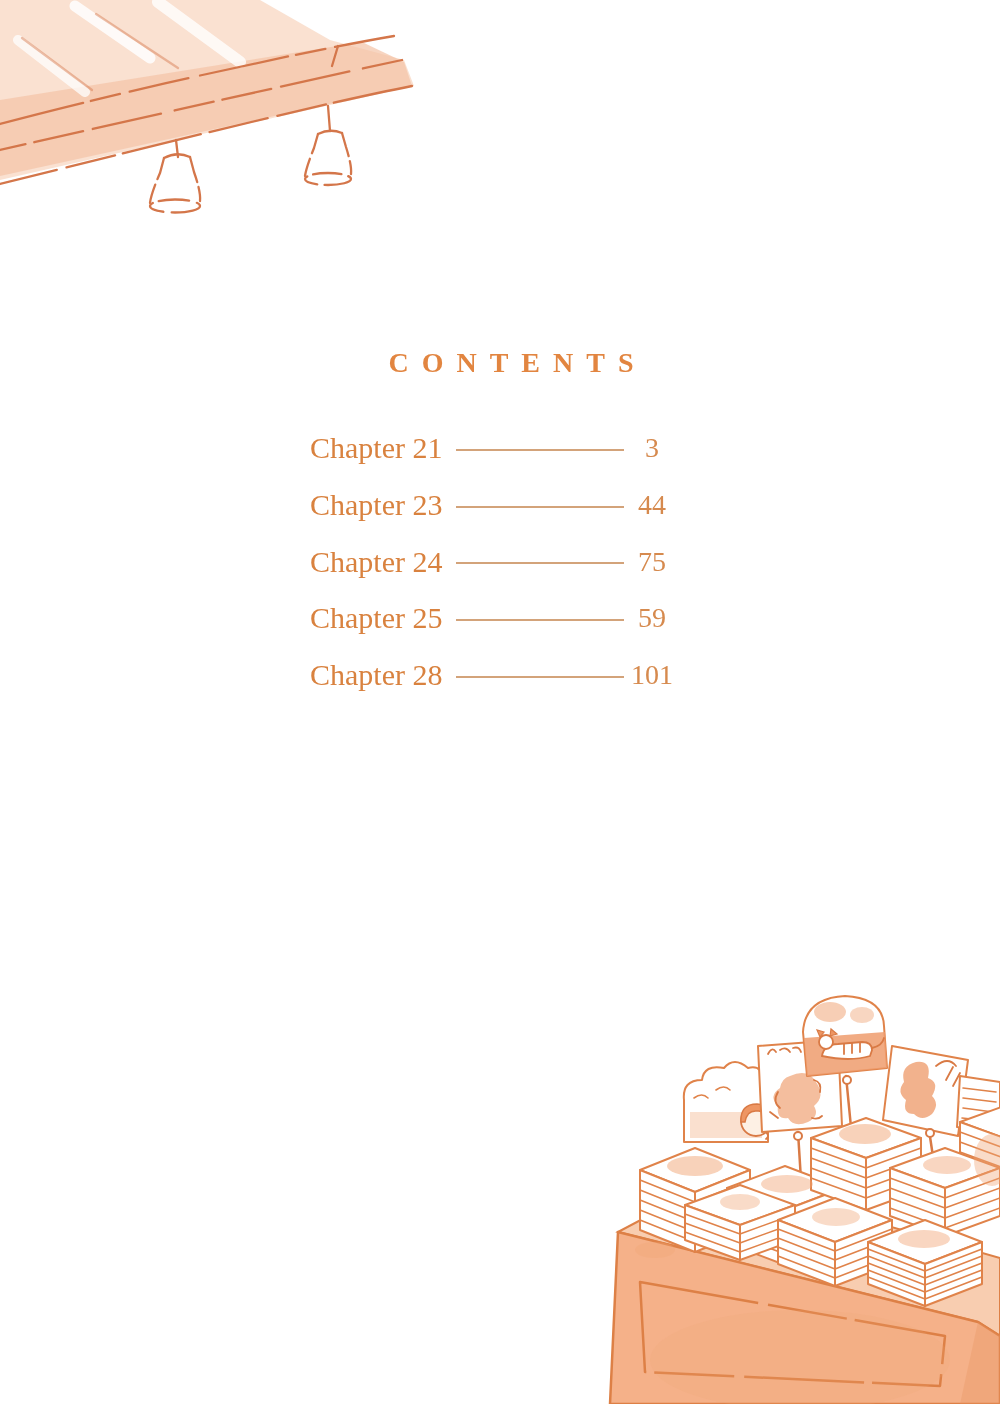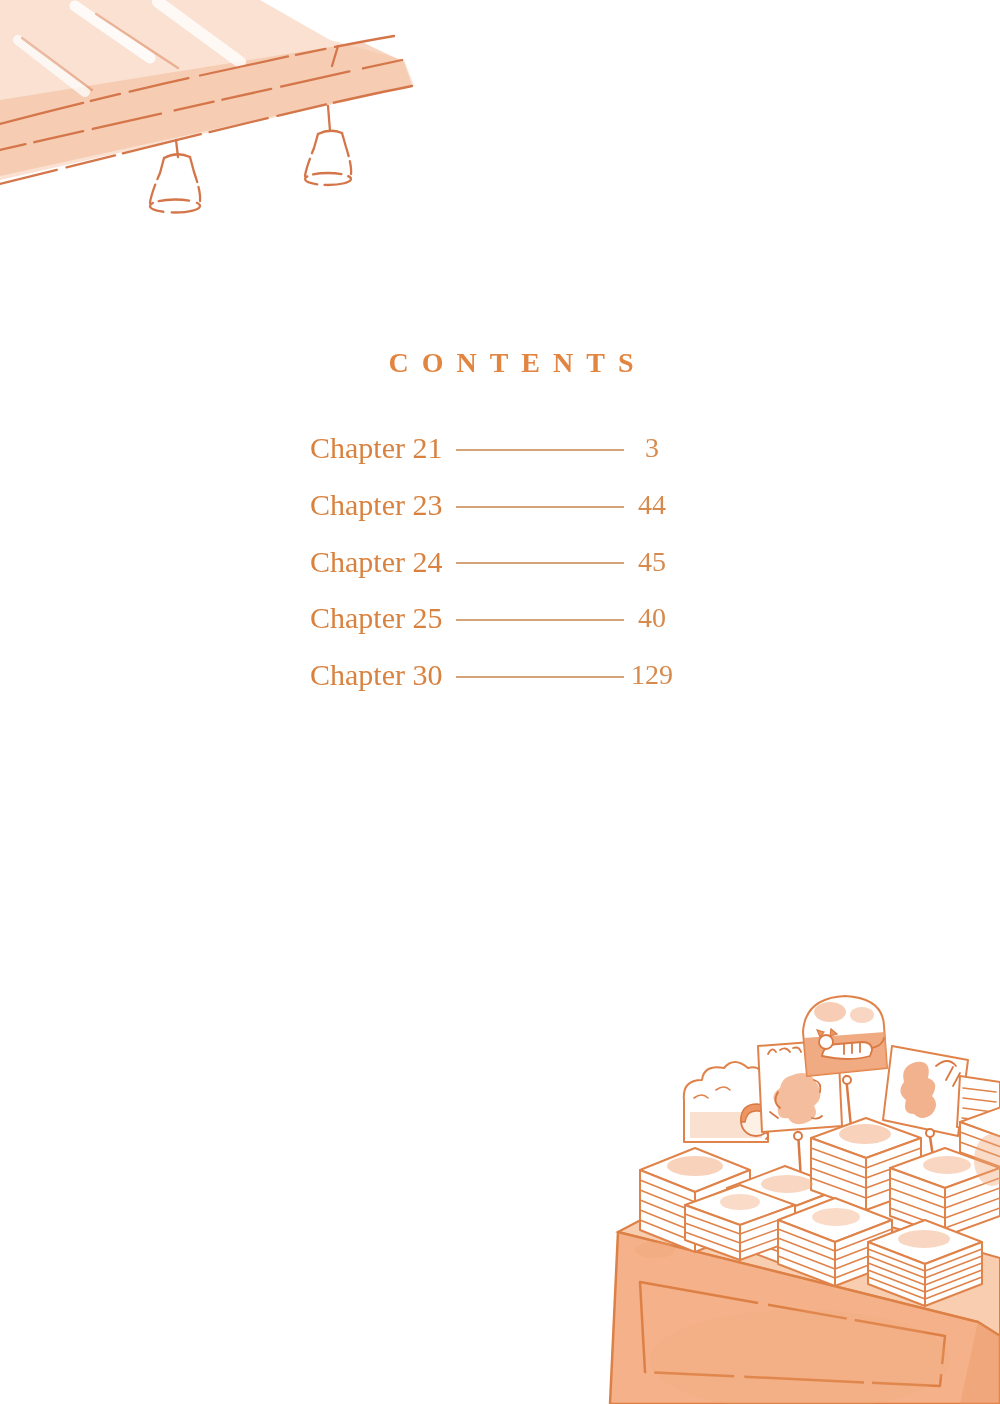--- a/index.html
+++ b/index.html
@@ -82,31 +82,31 @@
       <span class="toc-page">3</span>
     </div>
     <div class="toc-row">
       <span class="toc-label">Chapter 23</span>
       <span class="toc-line"></span>
       <span class="toc-page">44</span>
     </div>
     <div class="toc-row">
       <span class="toc-label">Chapter 24</span>
       <span class="toc-line"></span>
-      <span class="toc-page">45</span>
+      <span class="toc-page">75</span>
     </div>
     <div class="toc-row">
       <span class="toc-label">Chapter 25</span>
       <span class="toc-line"></span>
-      <span class="toc-page">40</span>
-    </div>
-    <div class="toc-row">
-      <span class="toc-label">Chapter 30</span>
-      <span class="toc-line"></span>
-      <span class="toc-page">129</span>
+      <span class="toc-page">59</span>
+    </div>
+    <div class="toc-row">
+      <span class="toc-label">Chapter 28</span>
+      <span class="toc-line"></span>
+      <span class="toc-page">101</span>
     </div>
   </div>
 
   <svg class="illu bottom-right" width="400" height="424" viewBox="0 0 400 424">
 
     <g>
       <path class="bk" d="M 84,162 L 84,120 Q 82,100 102,100 Q 104,84 124,88 Q 134,76 148,88 Q 164,84 163,104 Q 170,108 168,120 L 168,162 Z"></path>
       <rect x="90" y="132" width="72" height="26" fill="#f6c2a0" opacity="0.5"></rect>
       <path class="st" d="M 94,118 q8,-6 14,0 M 116,110 q8,-6 14,0"></path>
     </g>

